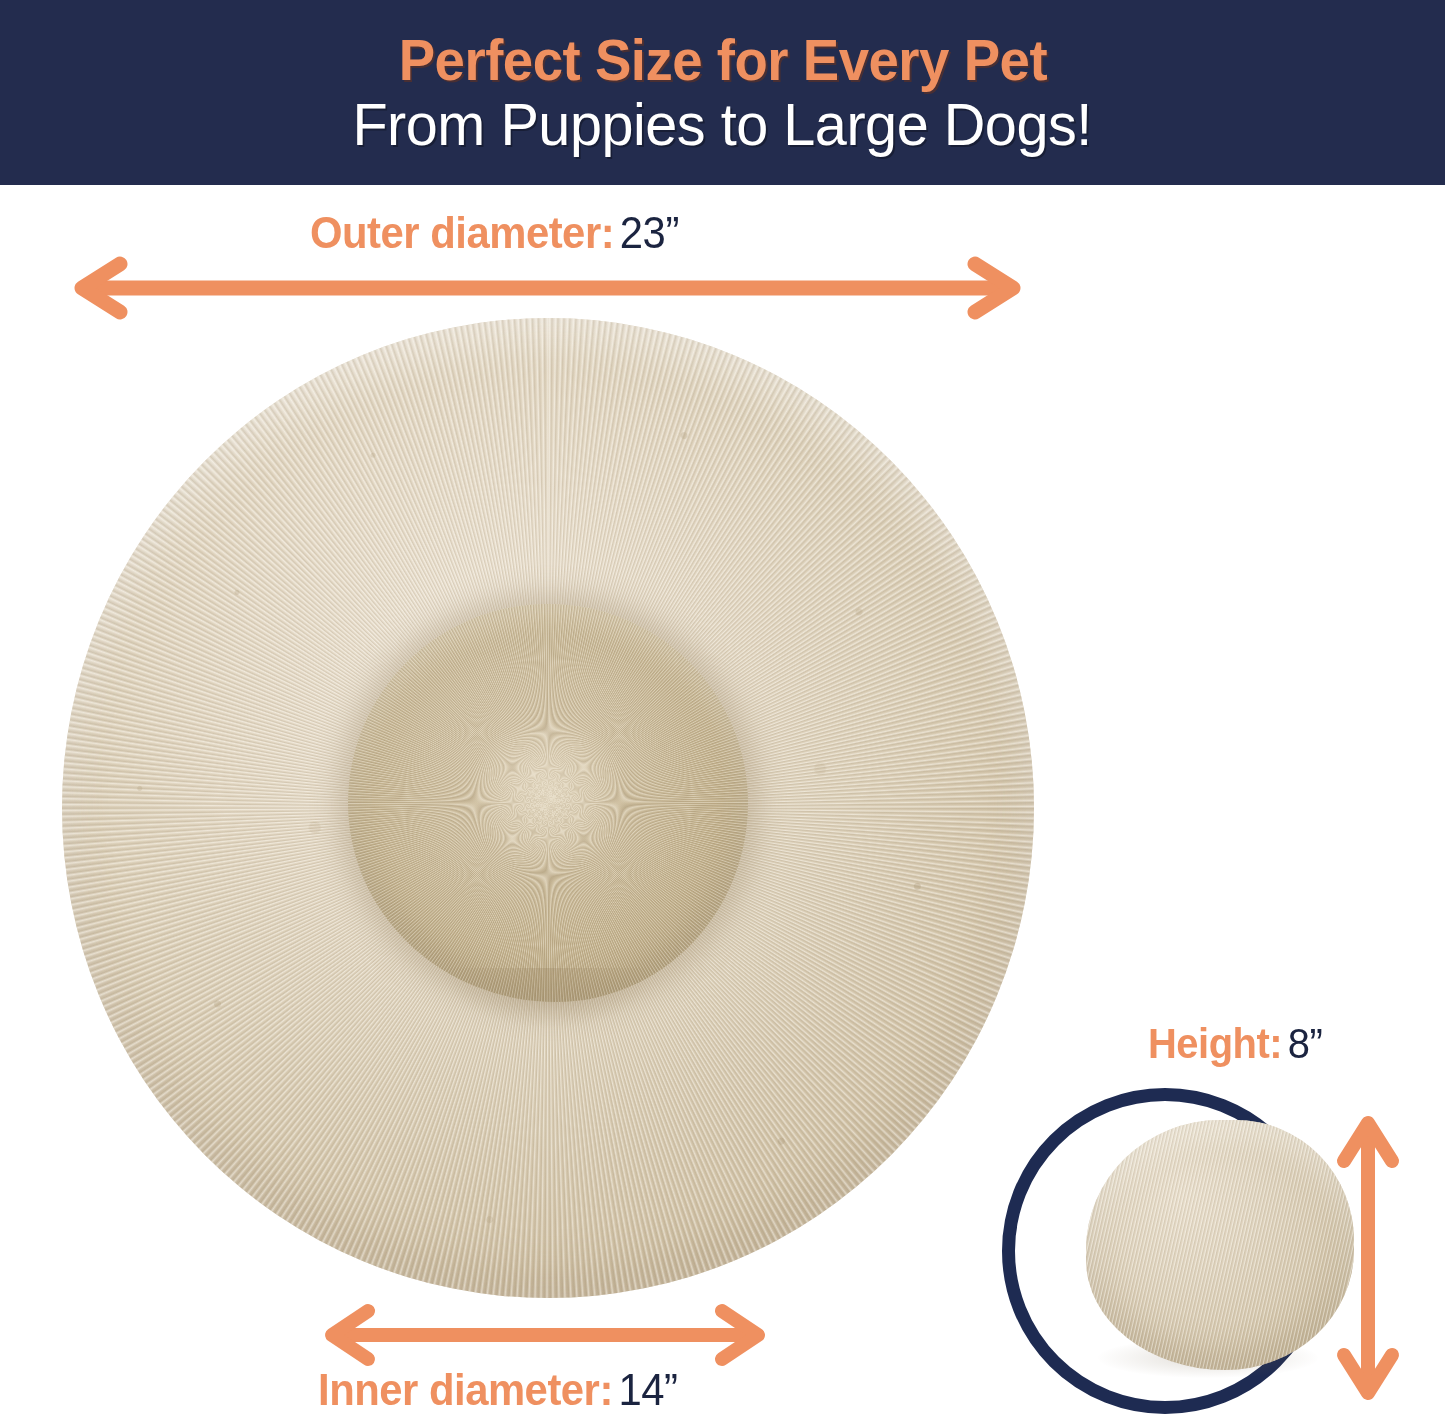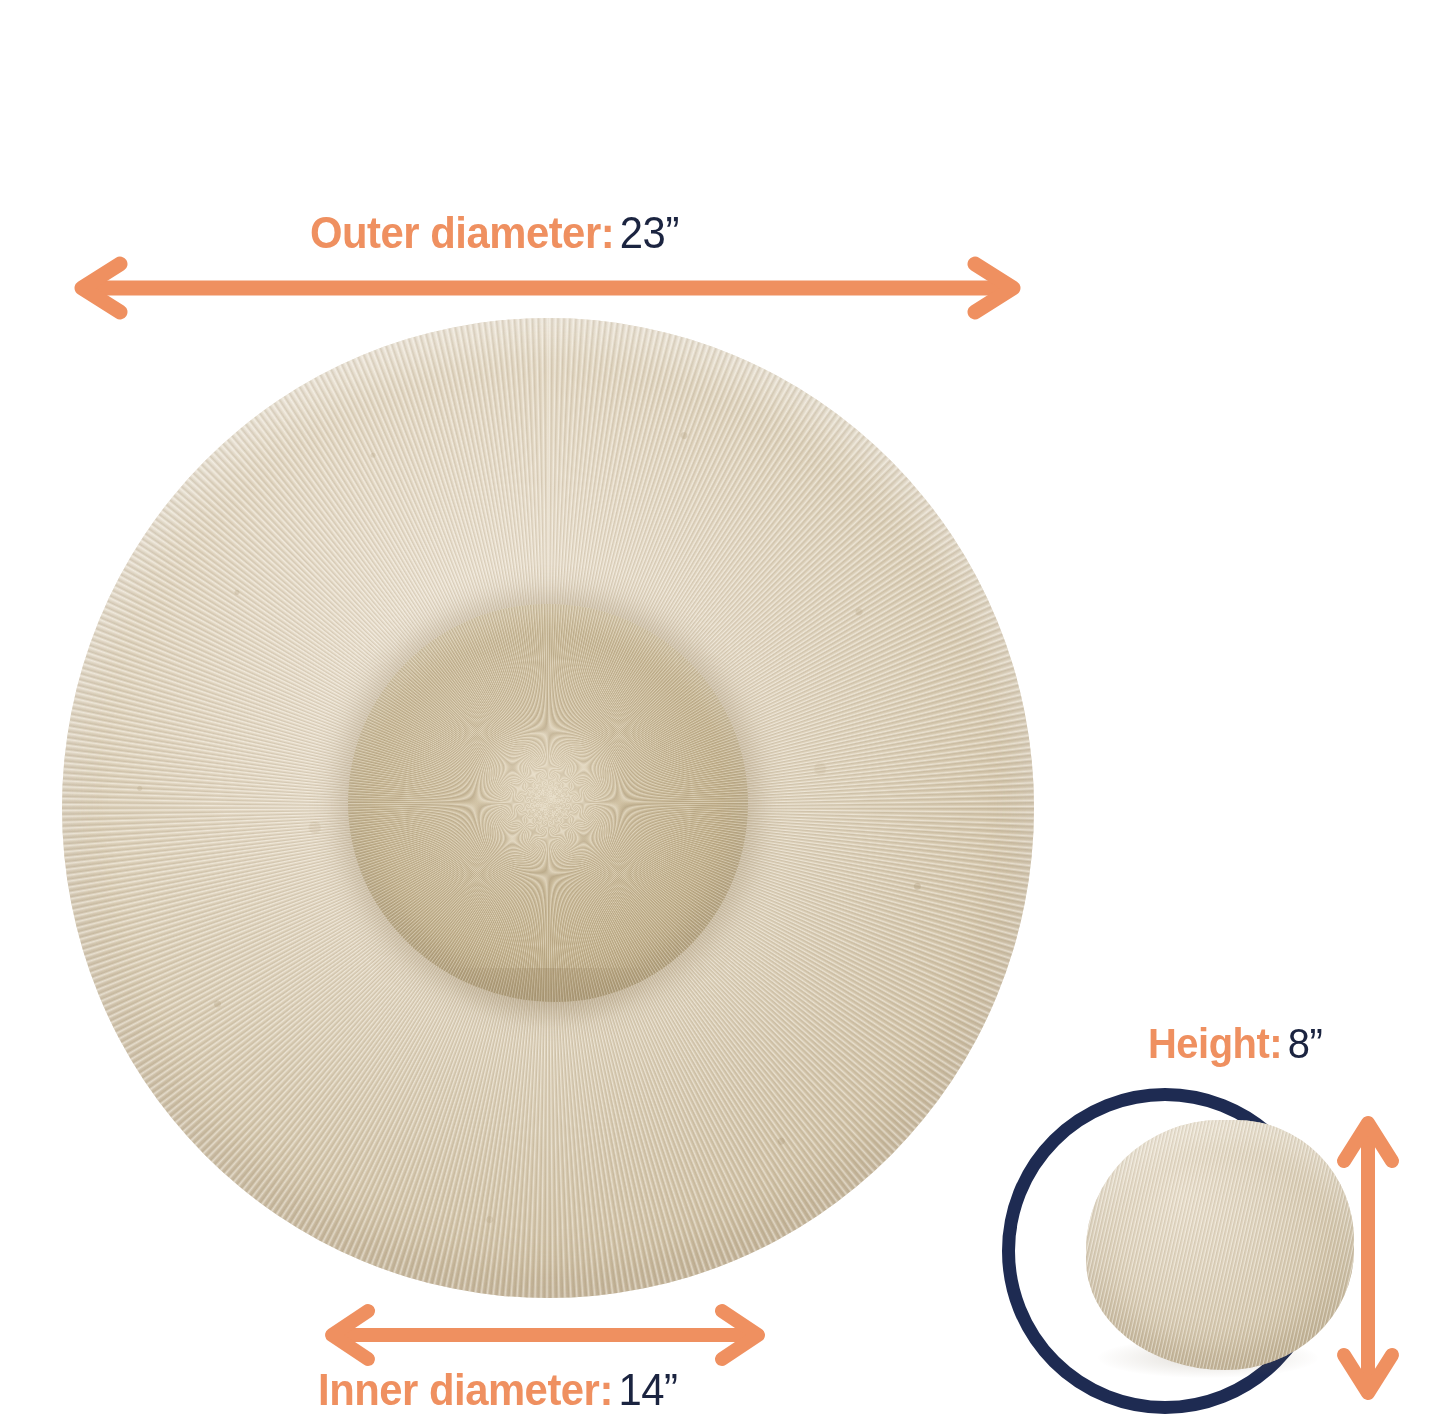--- a/index.html
+++ b/index.html
@@ -262,20 +262,26 @@
     height: 40px;
     border-radius: 50%;
     background: radial-gradient(ellipse, rgba(120,104,78,0.22) 0%, rgba(120,104,78,0) 72%);
   }
 </style>
 </head>
 <body>
 
 <div id="page">
 
+  <div class="banner">
+    <div class="banner-inner">
+      <div class="banner-line1">Perfect Size for Every Pet</div>
+      <div class="banner-line2">From Puppies to Large Dogs!</div>
+    </div>
+  </div>
 
   <div class="measure-label" id="outer-label">
     <span class="lbl">Outer diameter:</span><span class="val">23”</span>
   </div>
 
   <svg class="arrow-svg" id="outer-arrow" width="975" height="60" viewBox="0 0 975 60">
     <g fill="none" stroke="#ef9060" stroke-width="15" stroke-linecap="round" stroke-linejoin="round">
       <line x1="24" y1="30" x2="951" y2="30"></line>
       <polyline points="60,6 22,30 60,54"></polyline>
       <polyline points="915,6 953,30 915,54"></polyline>

